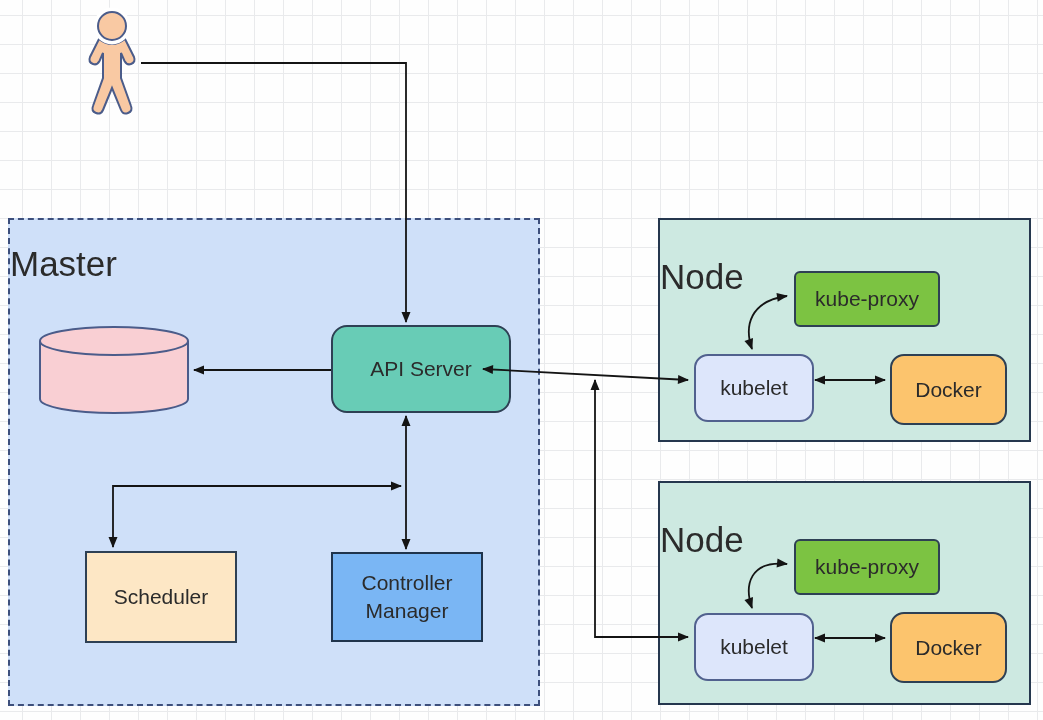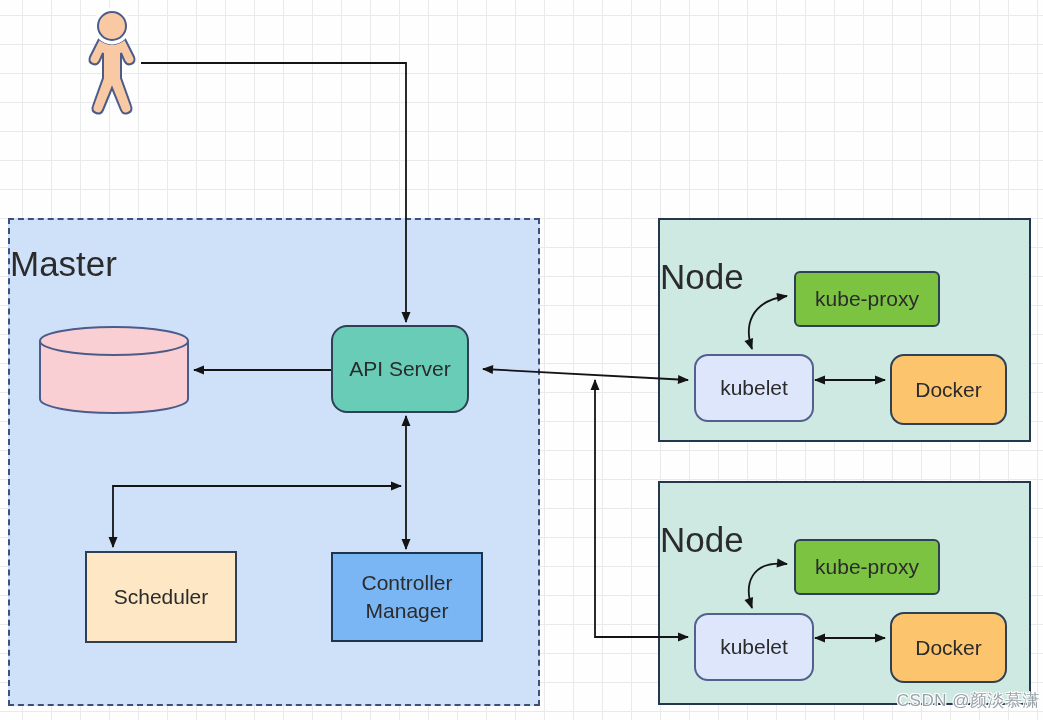--- a/index.html
+++ b/index.html
@@ -29,21 +29,21 @@
   .group-title{
     position:absolute;left:0;width:100%;text-align:left;
     font-size:35px;line-height:1.05;color:var(--text-color,#2b2b2b);
   }
   #master-title{top:26px;}
 
   #etcd-cyl{left:38px;top:325px;width:152px;height:90px;z-index:2;}
   #etcd-label{left:38px;top:325px;width:152px;height:90px;padding-top:16px;font-size:20px;z-index:3;}
 
   #api-server{
-    left:331px;top:325px;width:138px;height:88px;
+    left:331px;top:325px;width:180px;height:88px;
     background:var(--api-server-fill,#68ccb6);
     border:2px solid var(--box-border,#2e4054);
     border-radius:16px;font-size:21px;z-index:2;
   }
   #scheduler{
     left:38px;top:551px;width:152px;height:92px;
     background:var(--scheduler-fill,#fde7c5);
     border:2px solid var(--box-border,#2e4054);
     font-size:21px;z-index:2;margin-left:47px;
   }
@@ -163,14 +163,13 @@
     <path class="edge" d="M406,416 L406,549" marker-start="url(#arr)" marker-end="url(#arr)"></path>
     <path class="edge" d="M113,547 L113,486 L401,486" marker-start="url(#arr)" marker-end="url(#arr)"></path>
     <path class="edge" d="M483,369 L688,380" marker-start="url(#arr)" marker-end="url(#arr)"></path>
     <path class="edge" d="M595,380 L595,637 L688,637" marker-start="url(#arr)" marker-end="url(#arr)"></path>
     <path class="edge" d="M815,380 L885,380" marker-start="url(#arr)" marker-end="url(#arr)"></path>
     <path class="edge" d="M752,349 C744,326 750,301 787,296" marker-start="url(#arr)" marker-end="url(#arr)"></path>
     <path class="edge" d="M815,638 L885,638" marker-start="url(#arr)" marker-end="url(#arr)"></path>
     <path class="edge" d="M752,608 C744,585 750,560 787,564" marker-start="url(#arr)" marker-end="url(#arr)"></path>
   </svg>
 
-  <div id="watermark" class="abs">CSDN @颜淡慕潇</div>
 </div>
 
 </body></html>

